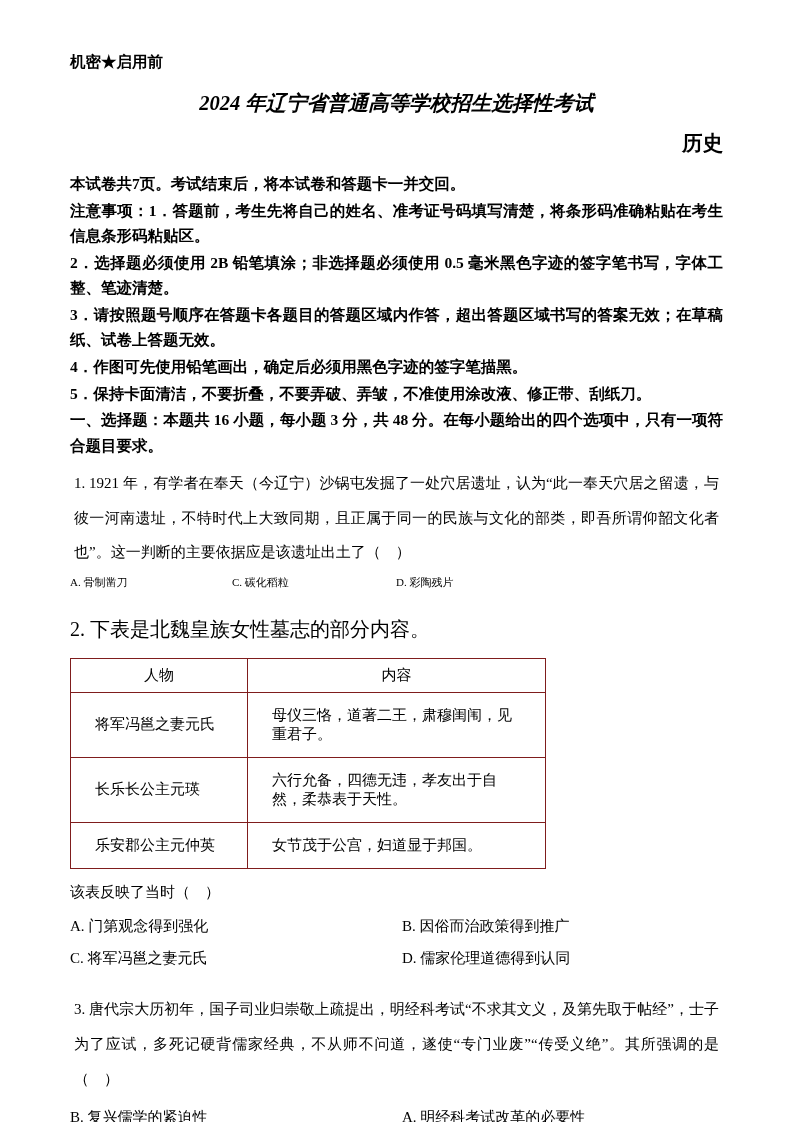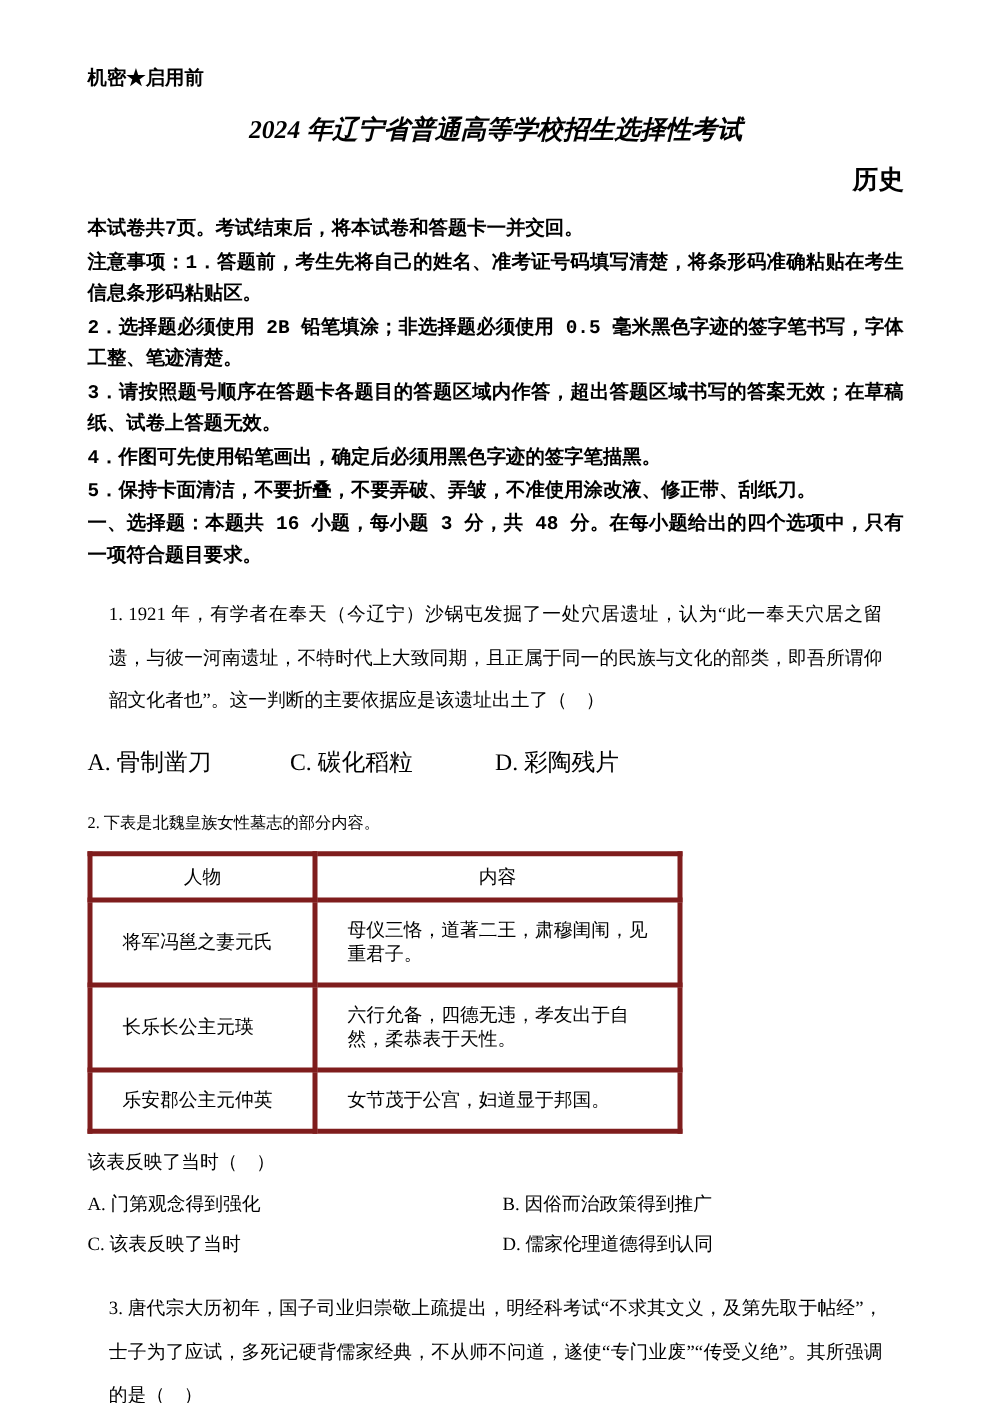--- a/index.html
+++ b/index.html
@@ -36,67 +36,66 @@
   }
   .bold-block {
     margin-top: 14px;
   }
   .bold-block p {
     margin: 1.5px 0;
     font-size: 15.5px;
     font-weight: bold;
     line-height: 1.63;
     text-align: justify;
-    font-family: Liberation Mono, monospace;
   }
   .question {
     font-size: 15px;
   }
   .q1 { margin-top: 8px; }
   .q2 { margin-top: 20px; }
   .q3 { margin-top: 22px; }
   .stem {
-    margin: 17px;
+    margin: 4px;
     font-size: 15px;
     line-height: 2.32;
     text-align: justify;
   }
   .q-intro {
     margin: 0;
-    font-size: 13px;
+    font-size: 20px;
     line-height: 1.7;
   }
   .prompt {
     margin: 2px 0 0 0;
     font-size: 15px;
     line-height: 1.8;
   }
   .options-4 {
     display: grid;
     grid-template-columns: 162px 164px 164px 1fr;
     margin-top: 4px;
-    font-size: 19px;
+    font-size: 11px;
     line-height: 1.6;
   }
   .options-2 {
     display: grid;
     grid-template-columns: 332px 1fr;
     row-gap: 11px;
     margin-top: 10px;
     font-size: 15px;
     line-height: 1.45;
   }
   table.tomb {
     border-collapse: collapse;
     margin: 12px 0 10px 0;
     width: 476px;
   }
   table.tomb th,
   table.tomb td {
-    border: 4px solid #7f1d1d;
+    border: 1px solid #7f1d1d;
     font-size: 15px;
     font-weight: normal;
     vertical-align: middle;
   }
   table.tomb th {
     text-align: center;
     padding: 7px 10px;
   }
   table.tomb td {
     text-align: left;
@@ -156,21 +155,21 @@
         <tr>
           <td class="person">乐安郡公主元仲英</td>
           <td>女节茂于公宫，妇道显于邦国。</td>
         </tr>
       </tbody>
     </table>
     <p class="prompt">该表反映了当时（　）</p>
     <div class="options-2">
       <span>A. 门第观念得到强化</span>
       <span>B. 因俗而治政策得到推广</span>
-      <span>C. 该表反映了当时</span>
+      <span>C. 将军冯邕之妻元氏</span>
       <span>D. 儒家伦理道德得到认同</span>
     </div>
   </div>
 
   <div class="question q3">
     <p class="stem">3. 唐代宗大历初年，国子司业归崇敬上疏提出，明经科考试“不求其文义，及第先取于帖经”，士子为了应试，多死记硬背儒家经典，不从师不问道，遂使“专门业废”“传受义绝”。其所强调的是（　）</p>
     <div class="options-2">
       <span>B. 复兴儒学的紧迫性</span>
       <span>A. 明经科考试改革的必要性</span>
       <span>C. 进士科考试内容的合理性</span>

